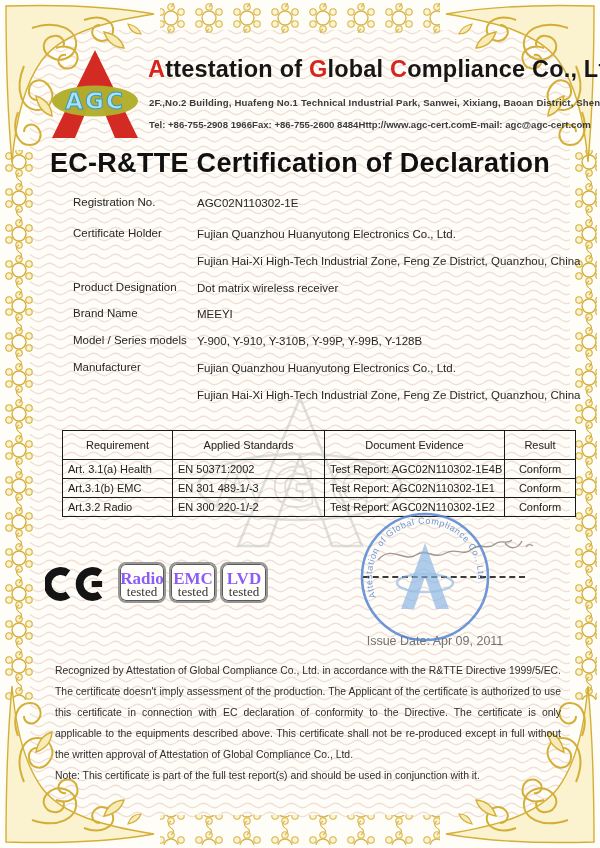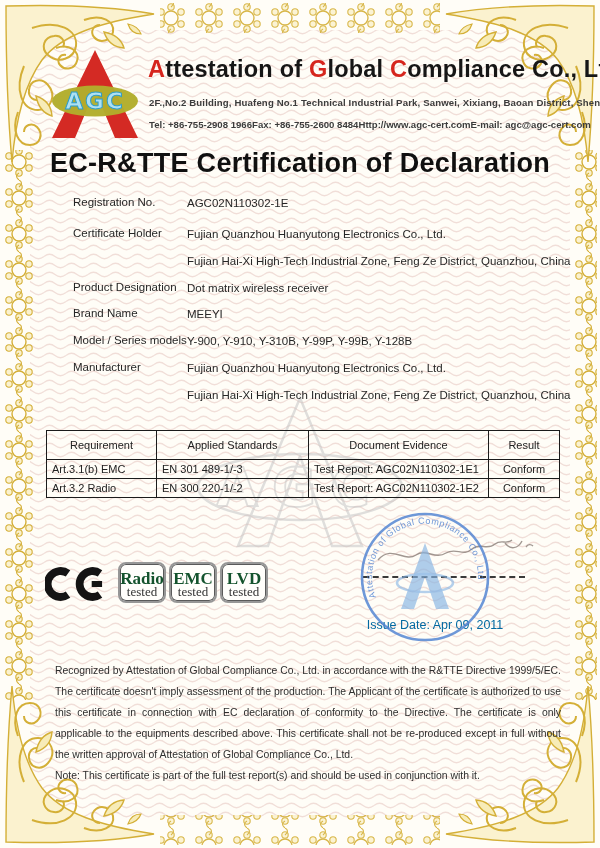--- a/index.html
+++ b/index.html
@@ -20,48 +20,48 @@
   .addr{position:absolute;left:149px;top:97px;width:440px;
     font-size:9.6px;font-weight:700;color:#3c3c3c;letter-spacing:.15px;white-space:nowrap;}
   .contact{position:absolute;left:149px;top:119px;width:440px;display:flex;
     font-size:9.6px;font-weight:700;color:#3c3c3c;white-space:nowrap;}
 
   .doc-title{position:absolute;left:0;top:148px;width:600px;text-align:center;
     font-size:27px;font-weight:700;color:#101010;letter-spacing:.3px;}
 
   
   .flabel{position:absolute;left:55px;width:150px;font-size:11.5px;color:#262626;white-space:nowrap;padding-left:18px;}
-  .fvalue{position:absolute;left:187px;width:380px;font-size:11.5px;color:#262626;white-space:nowrap;}
-
-  
-  .std-table{position:absolute;left:46px;top:430px;width:513px;border-collapse:collapse;
+  .fvalue{position:absolute;left:197px;width:380px;font-size:11.5px;color:#262626;white-space:nowrap;}
+
+  
+  .std-table{position:absolute;left:62px;top:430px;width:513px;border-collapse:collapse;
     background:transparent;table-layout:fixed;}
   .std-table th,.std-table td{border:1.8px solid #1b1b1b;font-size:11px;color:#222;
     font-weight:400;overflow:hidden;white-space:nowrap;}
   .std-table th{height:26px;text-align:center;}
   .std-table td{height:18px;padding:0 5px;text-align:left;}
   .std-table td.center{text-align:center;padding:0 2px;}
   .c1{width:110px;} .c2{width:152px;} .c3{width:180px;} .c4{width:71px;}
 
   
   .ce{position:absolute;left:45px;top:566px;}
   .badges{position:absolute;left:118px;top:562px;display:flex;gap:3px;}
   .badge{width:44px;height:37px;border:2.5px solid #979797;border-radius:8px;
     box-shadow:inset 0 0 0 1px #5a5a5a;background:#fffefb;
     display:flex;flex-direction:column;align-items:center;justify-content:center;}
   .badge .b-title{font-family:"Liberation Serif",serif;font-weight:700;font-size:17px;
-    line-height:17px;color:#14532d;}
+    line-height:17px;color:#8b5cf6;}
   .badge .b-sub{font-family:"Liberation Serif",serif;font-size:13px;color:#333;line-height:9px;}
 
   
   .dash-line{position:absolute;left:363px;top:576px;width:162px;border-top:2px dashed #3a3a3a;}
   .sig-name{position:absolute;left:325px;top:585px;width:220px;text-align:center;
     font-size:11.5px;color:#2c2c2c;}
-  .sig-date{position:absolute;left:325px;top:618px;width:220px;text-align:center;
-    font-size:12.5px;color:#0369a1;}
+  .sig-date{position:absolute;left:325px;top:634px;width:220px;text-align:center;
+    font-size:12.5px;color:#737373;}
 
   
   .footer{position:absolute;left:55px;top:660px;width:506px;
     font-size:10.4px;line-height:21px;color:#2e2e2e;}
   .footer .para{text-align:justify;}
   .footer .note{text-align:left;}
 </style>
 </head>
 <body>
 
@@ -164,20 +164,26 @@
       <thead>
         <tr>
           <th>Requirement</th>
           <th>Applied Standards</th>
           <th>Document Evidence</th>
           <th>Result</th>
         </tr>
       </thead>
       <tbody>
         <tr>
+          <td>Art. 3.1(a) Health</td>
+          <td>EN 50371:2002</td>
+          <td>Test Report: AGC02N110302-1E4B</td>
+          <td class="center">Conform</td>
+        </tr>
+        <tr>
           <td>Art.3.1(b) EMC</td>
           <td>EN 301 489-1/-3</td>
           <td>Test Report: AGC02N110302-1E1</td>
           <td class="center">Conform</td>
         </tr>
         <tr>
           <td>Art.3.2 Radio</td>
           <td>EN 300 220-1/-2</td>
           <td>Test Report: AGC02N110302-1E2</td>
           <td class="center">Conform</td>

